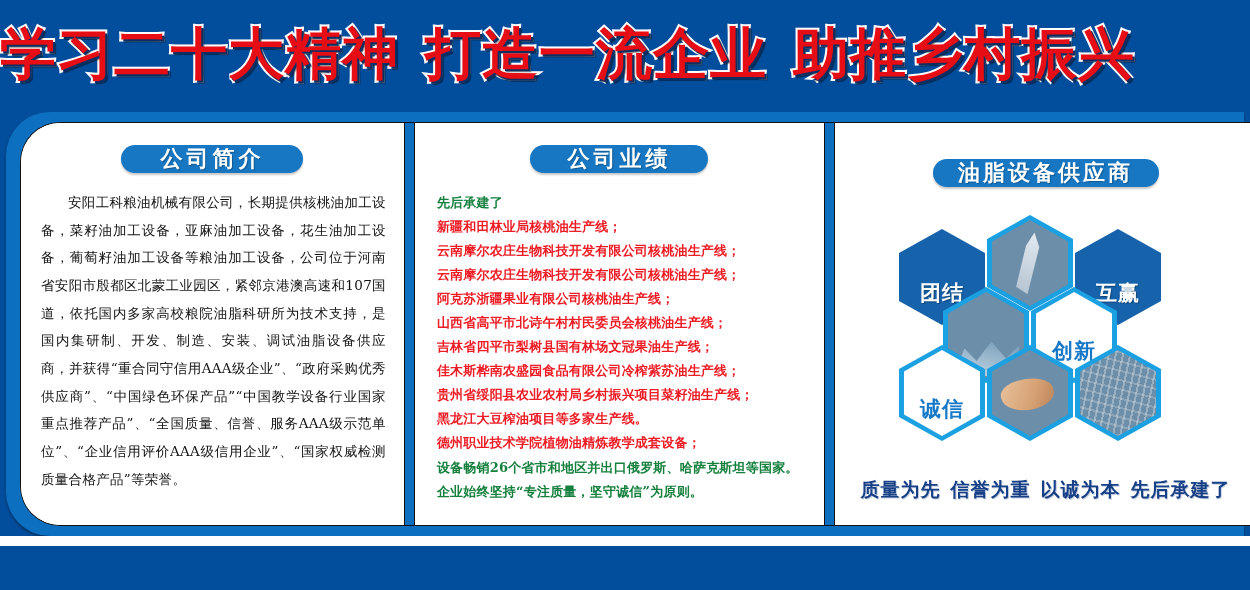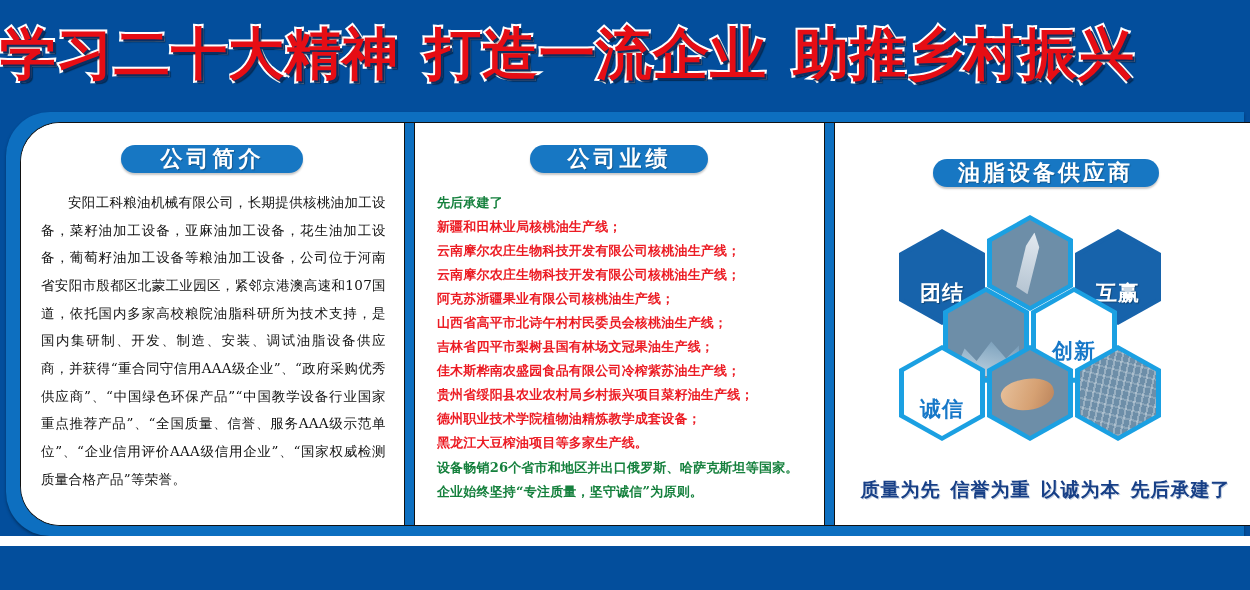--- a/index.html
+++ b/index.html
@@ -276,22 +276,22 @@
           <div class="perf">
             <div class="lead">先后承建了</div>
             <div class="red">新疆和田林业局核桃油生产线；</div>
             <div class="red">云南摩尔农庄生物科技开发有限公司核桃油生产线；</div>
             <div class="red">云南摩尔农庄生物科技开发有限公司核桃油生产线；</div>
             <div class="red">阿克苏浙疆果业有限公司核桃油生产线；</div>
             <div class="red">山西省高平市北诗午村村民委员会核桃油生产线；</div>
             <div class="red">吉林省四平市梨树县国有林场文冠果油生产线；</div>
             <div class="red">佳木斯桦南农盛园食品有限公司冷榨紫苏油生产线；</div>
             <div class="red">贵州省绥阳县农业农村局乡村振兴项目菜籽油生产线；</div>
+            <div class="red">黑龙江大豆榨油项目等多家生产线。</div>
             <div class="red">德州职业技术学院植物油精炼教学成套设备；</div>
-            <div class="red">黑龙江大豆榨油项目等多家生产线。</div>
             <div class="tail">设备畅销26个省市和地区并出口俄罗斯、哈萨克斯坦等国家。</div>
             <div class="tail">企业始终坚持“专注质量，坚守诚信”为原则。</div>
           </div>
         </div>
 
         <div class="vdiv"></div>
 
         <div class="col col-3">
           <div class="pill pill-3">油脂设备供应商</div>
 

